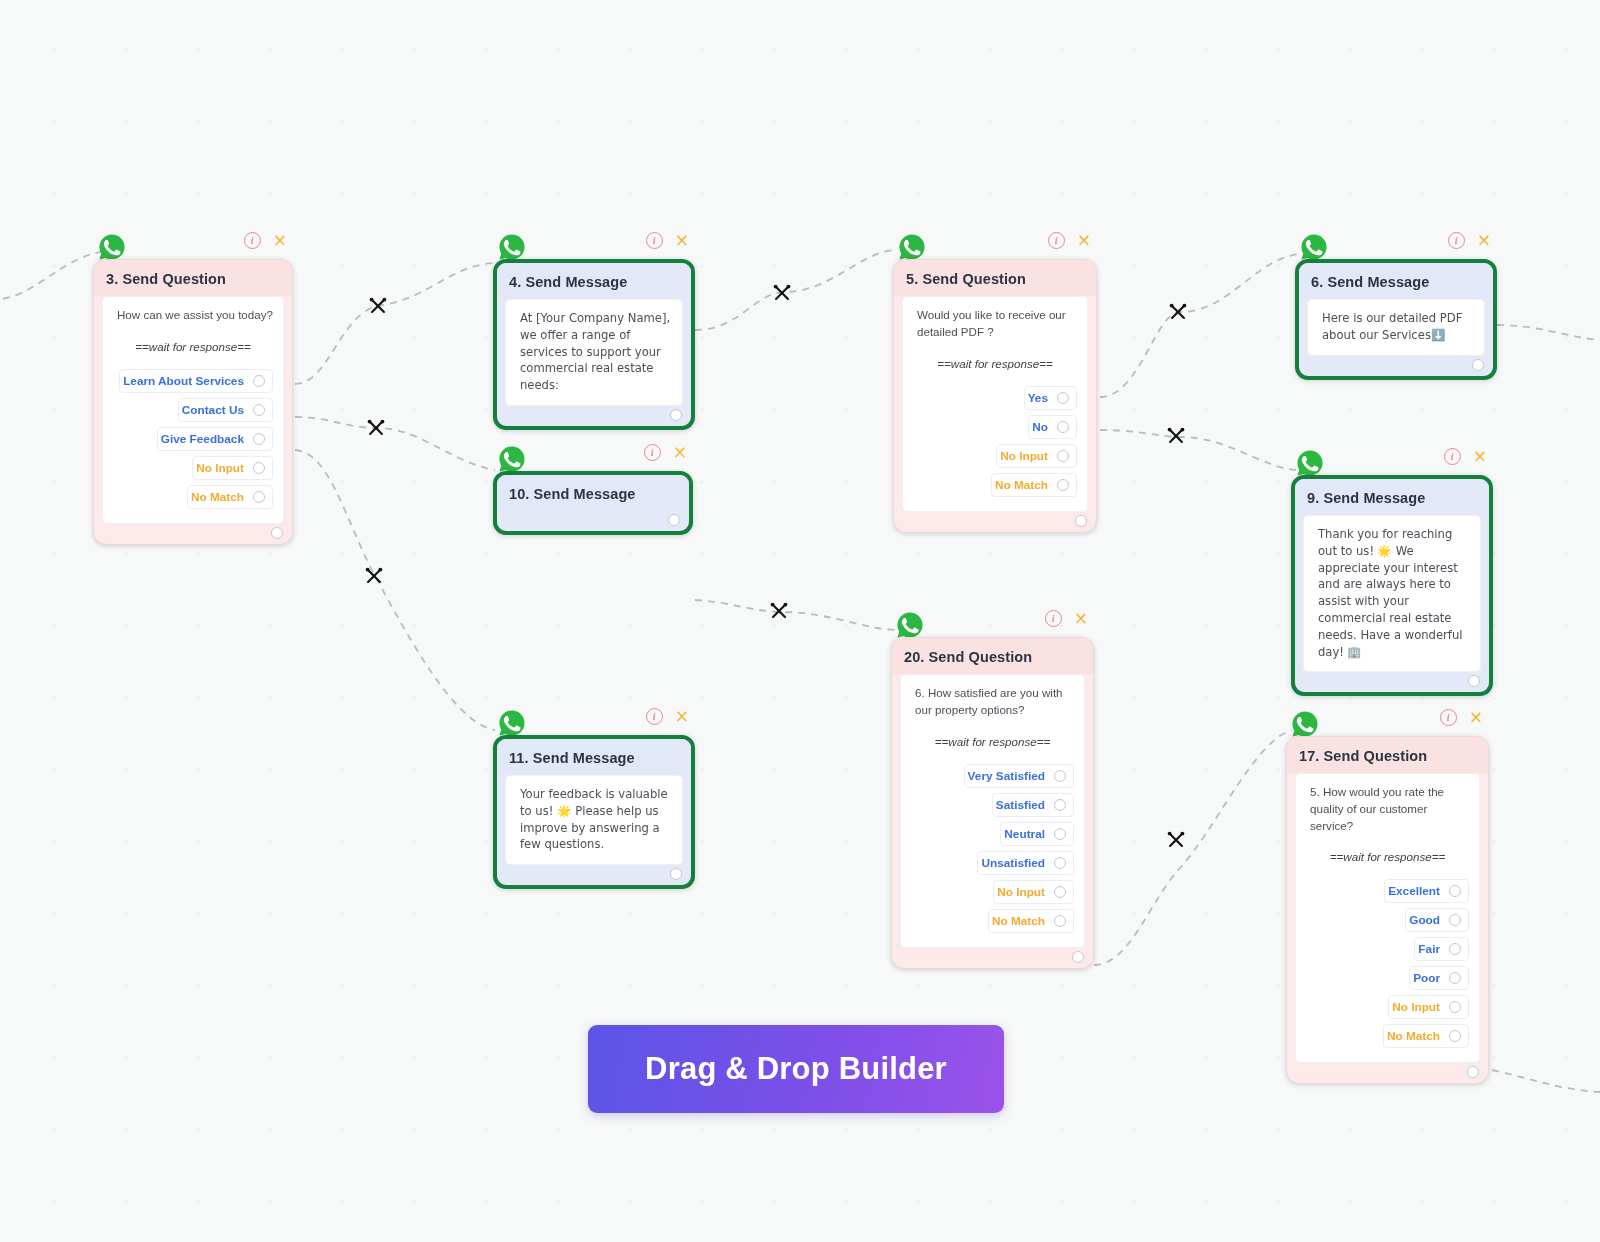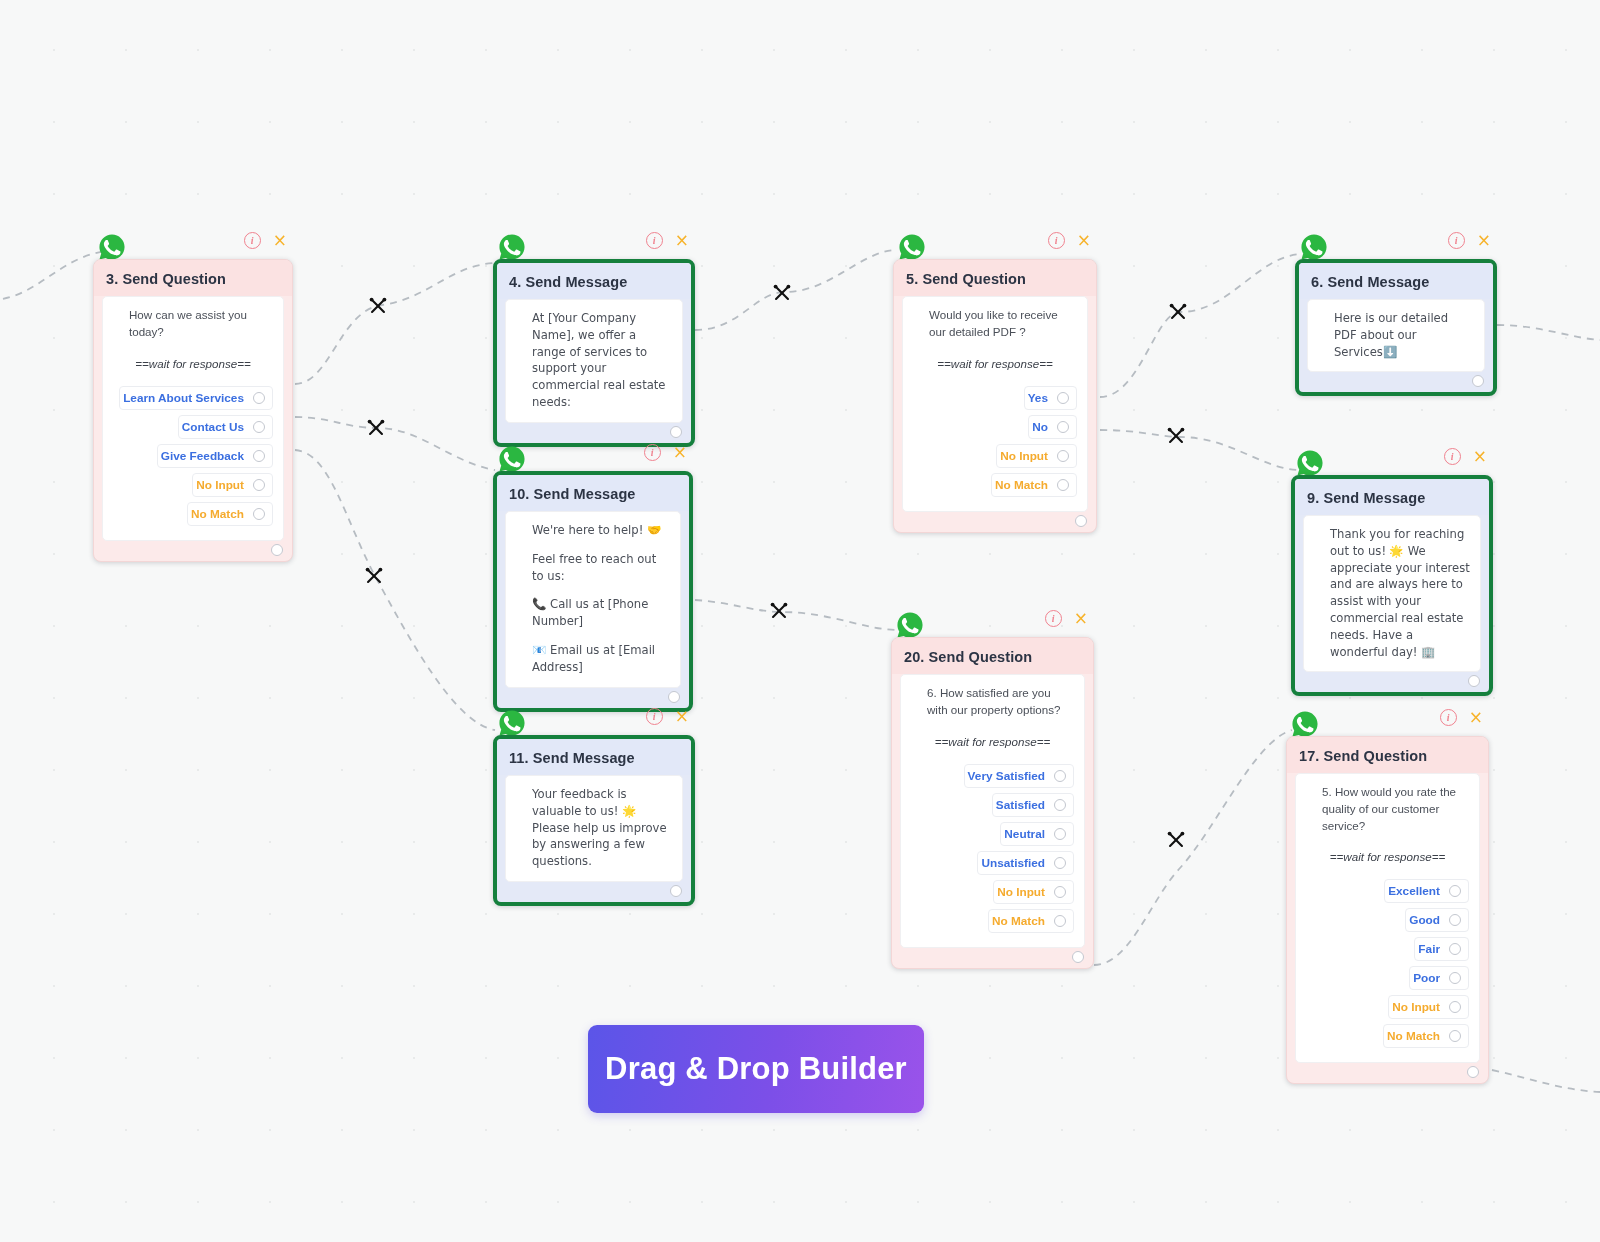--- a/index.html
+++ b/index.html
@@ -16,41 +16,41 @@
     background-image:radial-gradient(circle, #e8eaea 1px, transparent 1px);
     background-size:72px 72px;
     background-position:18px 14px;
   }
   #edges{position:absolute;left:0;top:0;width:1600px;height:1242px;pointer-events:none;}
 
   
   .node{position:absolute;}
   .card{
     position:relative;
-    border-radius:8px;
+    border-radius:13px;
     box-shadow:0 1px 5px rgba(40,45,60,.20);
     overflow:hidden;
     background:#fff;
   }
   .card.q{background:#fceaea;border:1px solid #f3d6d6;}
   .card.m{background:#e4e9f7;border:4px solid #15803d;}
 
   .hdr{
     font-size:14.5px;font-weight:bold;color:#2c3444;
     padding:11px 12px 9px 12px;letter-spacing:.1px;
   }
   .card.q .hdr{background:#fbe2e2;}
   .card.m .hdr{background:#e2e8f8;}
 
   .body{
     background:#fff;border-radius:5px;
     margin:0 8px;padding:10px 10px 9px 10px;
     border:1px solid #f0f0f2;
   }
-  .ptxt{font-size:11.6px;line-height:1.45;color:#4a4f58;margin:0 0 2px 16px;}
+  .ptxt{font-size:11.6px;line-height:1.45;color:#4a4f58;margin:0 0 2px 4px;}
   .ptxt.sp{margin-top:12px;}
   .wait{
     font-size:11.6px;font-style:italic;color:#3a3f48;
     text-align:center;margin:16px 0 4px 0;
   }
   .opts{margin-top:16px;}
   .optrow{display:flex;justify-content:flex-end;margin-bottom:5px;}
   .opt{
     display:flex;align-items:center;gap:9px;
     border:1px solid #ebedf1;border-radius:4px;
@@ -87,21 +87,21 @@
     width:30px;height:30px;
   }
   .emoji{font-family:"DejaVu Sans", sans-serif;}
 
   
   .sciss{position:absolute;width:22px;height:22px;}
 
   
   #cta{
     position:absolute;left:588px;top:1025px;
-    width:336px;height:88px;border-radius:9px;
+    width:416px;height:88px;border-radius:9px;
     background:linear-gradient(100deg,#5b55e8 0%,#7c4fe8 55%,#9a53ea 100%);
     color:#fff;font-size:31px;font-weight:bold;
     display:flex;align-items:center;justify-content:center;
     letter-spacing:.2px;
     box-shadow:0 3px 10px rgba(90,70,220,.25);
   }
 </style>
 </head>
 <body>
 
@@ -281,26 +281,20 @@
       <span class="wa"><svg viewBox="0 0 32 32" width="30" height="30">
           <path d="M16 2.6C8.6 2.6 2.6 8.6 2.6 16c0 2.5.7 4.9 1.9 6.9L2.6 29.4l6.7-1.8c1.9 1.1 4.2 1.7 6.7 1.7 7.4 0 13.4-6 13.4-13.4S23.4 2.6 16 2.6z" fill="#2bb741"></path>
           <path d="M11.7 9.3c-.3-.7-.6-.7-.9-.7h-.8c-.3 0-.8.1-1.2.6-.4.5-1.5 1.5-1.5 3.6s1.6 4.2 1.8 4.5c.2.3 3 4.8 7.4 6.5 3.7 1.4 4.4 1.2 5.2 1.1.8-.1 2.6-1 3-2.1.4-1 .4-1.9.3-2.1-.1-.2-.4-.3-.9-.5-.4-.2-2.6-1.3-3-1.5-.4-.1-.7-.2-1 .2-.3.5-1.1 1.5-1.4 1.8-.3.3-.5.3-.9.1-.5-.2-2-.7-3.7-2.3-1.4-1.2-2.3-2.7-2.6-3.2-.2-.4 0-.7.2-.9.2-.2.5-.5.7-.8.2-.3.3-.5.4-.8.1-.3.1-.6 0-.8-.1-.2-1-2.5-1.3-3.2z" fill="#fff"></path>
         </svg></span>
       <span class="tools">
         <span class="info">i</span>
         <span class="xbtn">×</span>
       </span>
       <div class="card m">
         <div class="hdr">10. Send Message</div>
-        <div class="body">
-          <p class="ptxt emoji">We're here to help! 🤝</p>
-          <p class="ptxt emoji sp">Feel free to reach out to us:</p>
-          <p class="ptxt emoji sp">📞 Call us at [Phone Number]</p>
-          <p class="ptxt emoji sp">📧 Email us at [Email Address]</p>
-        </div>
         <div class="foot">
           <span class="port"></span>
         </div>
       </div>
     </div>
     <div class="node" style="left: 493px; top: 735px; width: 202px;">
       <span class="wa"><svg viewBox="0 0 32 32" width="30" height="30">
           <path d="M16 2.6C8.6 2.6 2.6 8.6 2.6 16c0 2.5.7 4.9 1.9 6.9L2.6 29.4l6.7-1.8c1.9 1.1 4.2 1.7 6.7 1.7 7.4 0 13.4-6 13.4-13.4S23.4 2.6 16 2.6z" fill="#2bb741"></path>
           <path d="M11.7 9.3c-.3-.7-.6-.7-.9-.7h-.8c-.3 0-.8.1-1.2.6-.4.5-1.5 1.5-1.5 3.6s1.6 4.2 1.8 4.5c.2.3 3 4.8 7.4 6.5 3.7 1.4 4.4 1.2 5.2 1.1.8-.1 2.6-1 3-2.1.4-1 .4-1.9.3-2.1-.1-.2-.4-.3-.9-.5-.4-.2-2.6-1.3-3-1.5-.4-.1-.7-.2-1 .2-.3.5-1.1 1.5-1.4 1.8-.3.3-.5.3-.9.1-.5-.2-2-.7-3.7-2.3-1.4-1.2-2.3-2.7-2.6-3.2-.2-.4 0-.7.2-.9.2-.2.5-.5.7-.8.2-.3.3-.5.4-.8.1-.3.1-.6 0-.8-.1-.2-1-2.5-1.3-3.2z" fill="#fff"></path>
         </svg></span>

